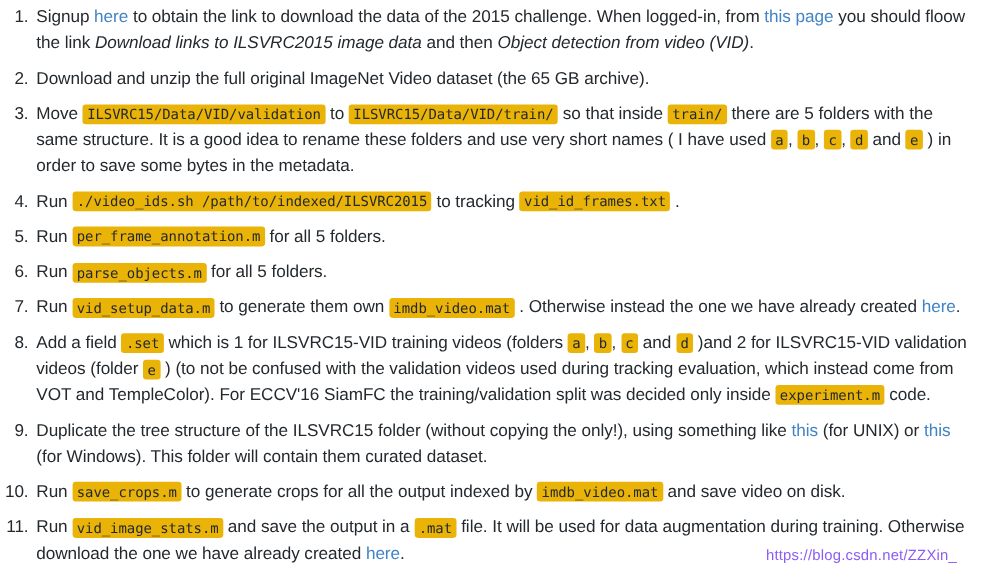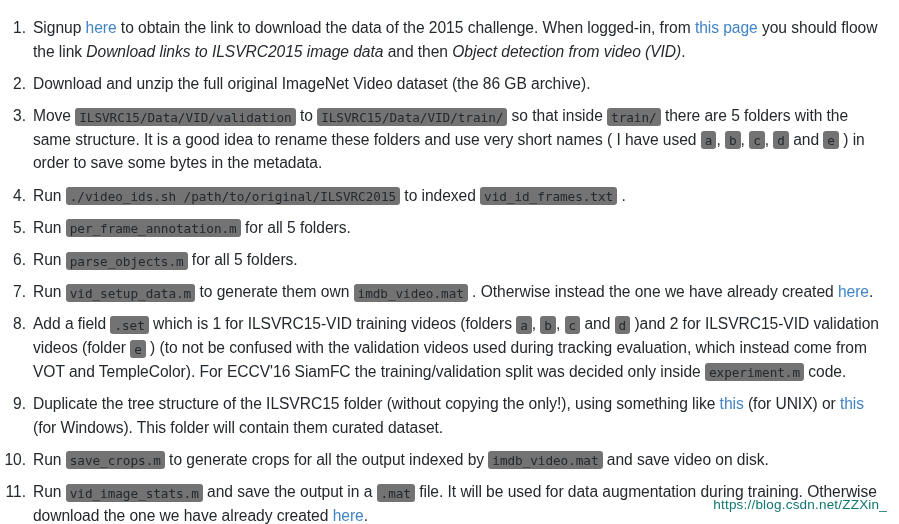--- a/index.html
+++ b/index.html
@@ -14,21 +14,21 @@
     overflow: hidden;
     font-family: "Liberation Sans", sans-serif;
     color: #24292e;
     position: relative;
   }
   .doc {
     position: relative;
     width: 899px;
     height: 524px;
     box-sizing: border-box;
-    padding: 16px 18px 0 0;
+    padding: 4px 18px 0 0;
   }
   ol.steps {
     list-style: none;
     margin: 0;
     padding: 0;
     counter-reset: stepcounter;
   }
   ol.steps > li {
     counter-increment: stepcounter;
     position: relative;
@@ -45,69 +45,69 @@
     left: 0;
     top: 0;
     width: 26px;
     text-align: right;
     color: #24292e;
     font-size: 15.6px;
     line-height: 1.52;
   }
   code, .code {
     font-family: "DejaVu Sans Mono", "Liberation Mono", monospace;
-    background: #737373;
+    background: #eab308;
     color: #24292e;
     font-size: 12.7px;
     padding: 1.5px 4px;
     border-radius: 3px;
     white-space: pre;
   }
   a.lnk {
     color: #4183c4;
     text-decoration: none;
     cursor: pointer;
   }
   em.it {
     font-style: italic;
   }
   .watermark {
     position: absolute;
-    right: 12px;
+    right: 29px;
     bottom: 12px;
     font-size: 13.5px;
-    color: #0f766e;
+    color: #8b5cf6;
     font-family: "Liberation Sans", sans-serif;
     letter-spacing: 0.2px;
     user-select: none;
     pointer-events: none;
     white-space: nowrap;
   }
 </style>
 </head>
 <body>
 
 <div class="doc">
 
   <ol class="steps">
 
     <li>
       <span>Signup </span><a class="lnk">here</a><span> to obtain the link to download the data of the 2015 challenge. When logged-in, from </span><a class="lnk">this page</a><span> you should floow the link </span><em class="it">Download links to ILSVRC2015 image data</em><span> and then </span><em class="it">Object detection from video (VID)</em><span>.</span>
     </li>
 
     <li>
-      <span>Download and unzip the full original ImageNet Video dataset (the 86 GB archive).</span>
+      <span>Download and unzip the full original ImageNet Video dataset (the 65 GB archive).</span>
     </li>
 
     <li>
       <span>Move </span><code>ILSVRC15/Data/VID/validation</code><span> to </span><code>ILSVRC15/Data/VID/train/</code><span> so that inside </span><code>train/</code><span> there are 5 folders with the same structure. It is a good idea to rename these folders and use very short names ( I have used </span><code>a</code><span>, </span><code>b</code><span>, </span><code>c</code><span>, </span><code>d</code><span> and </span><code>e</code><span> ) in order to save some bytes in the metadata.</span>
     </li>
 
     <li>
-      <span>Run </span><code>./video_ids.sh /path/to/original/ILSVRC2015</code><span> to indexed </span><code>vid_id_frames.txt</code><span> .</span>
+      <span>Run </span><code>./video_ids.sh /path/to/indexed/ILSVRC2015</code><span> to tracking </span><code>vid_id_frames.txt</code><span> .</span>
     </li>
 
     <li>
       <span>Run </span><code>per_frame_annotation.m</code><span> for all 5 folders.</span>
     </li>
 
     <li>
       <span>Run </span><code>parse_objects.m</code><span> for all 5 folders.</span>
     </li>
 

